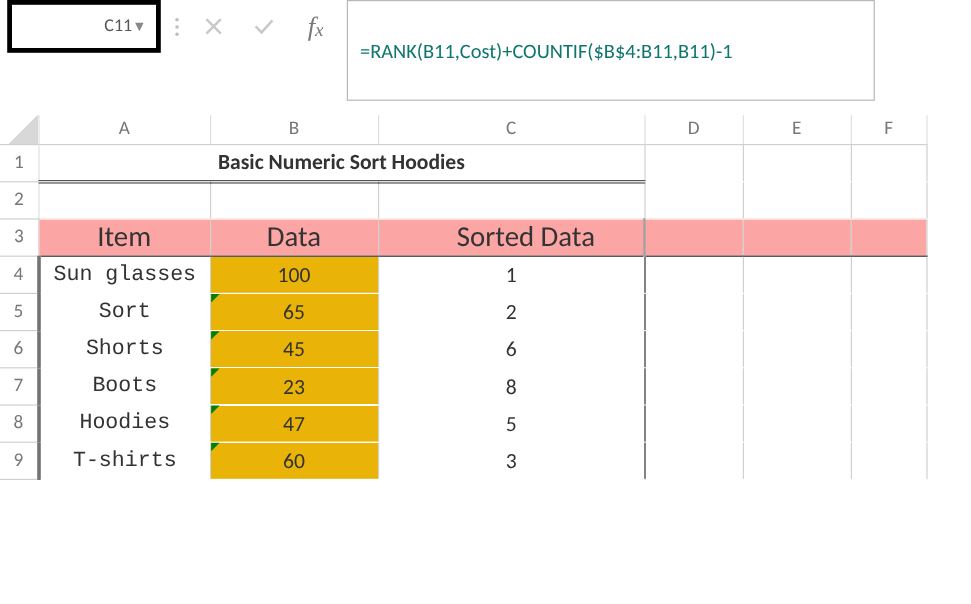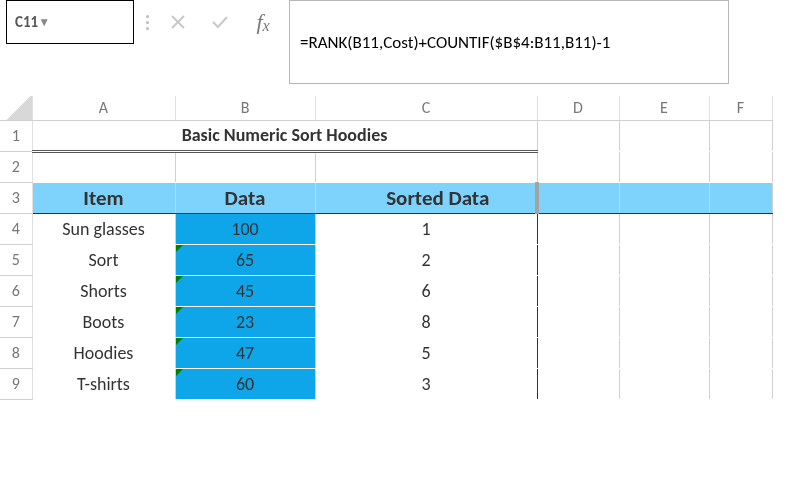--- a/index.html
+++ b/index.html
@@ -13,29 +13,28 @@
   }
   .formula-bar {
     display: flex;
     align-items: stretch;
     height: 44px;
     padding-left: 6px;
     gap: 8px;
   }
   .name-box {
     width: 128px;
-    border: 1px solid #000000;
-    display: flex;
-    align-items: center;
-    justify-content: flex-start;
+    border: 4px solid #000000;
+    display: flex;
+    align-items: center;
+    justify-content: flex-end;
     padding: 0 8px;
     font-size: 15px;
     color: #555;
     background: #fff;
-    font-weight: bold;
   }
   .name-box-chevron {
     color: #888;
     font-size: 12px;
   }
   .sep-dots {
     display: flex;
     flex-direction: column;
     justify-content: center;
     gap: 3px;
@@ -65,21 +64,21 @@
     font-size: 22px;
     color: #777;
   }
   .fx-btn .f { font-size: 22px; }
   .fx-btn .x { font-size: 16px; position: relative; top: 4px; }
   .formula-input {
     flex: 1;
     border: 1px solid #b7b7b7;
     padding: 0 10px;
     font-size: 17px;
-    color: #000000;
+    color: #0f766e;
     display: flex;
     align-items: center;
     background: #fff;
     max-width: 440px;
     height: 84px;
   }
   .grid-area {
     position: relative;
     margin-top: 52px;
   }
@@ -123,33 +122,33 @@
   .c-F { width: 63px; }
 
   .title-cell {
     color: #2f7ac0;
     font-weight: bold;
     font-size: 19px;
     text-align: center;
     border-bottom: 3px double #555 !important;
   }
   .thead-row td.cell {
-    background: #7dd3fc;
-    font-size: 21px;
-    font-weight: bold;
+    background: #fca5a5;
+    font-size: 24px;
+    font-weight: normal;
     border-top: 1px solid #333;
     border-bottom: 1px solid #333 !important;
   }
   .thead-row td.cell.c-A { border-left: 1px solid #333; }
-  .thead-row td.cell.c-C { border-right: 4px solid #a3a3a3; padding-left: 25px; }
-  .data-row td.cell.c-A { border-left: 1px solid #737373; }
+  .thead-row td.cell.c-C { border-right: 2px solid #a3a3a3; padding-left: 25px; }
+  .data-row td.cell.c-A { border-left: 3px solid #737373; font-family: Liberation Mono, monospace; }
   .data-row td.cell.c-C { border-right: 1px solid #333; }
   tr.data-last td.cell { border-bottom: 1px solid #333 !important; }
   .cost-cell {
-    background: #0ea5e9;
+    background: #eab308;
     position: relative;
   }
   .err-mark {
     position: absolute;
     top: 0; left: 0;
     width: 0; height: 0;
     border-top: 7px solid #008000;
     border-right: 7px solid transparent;
   }
 </style>

